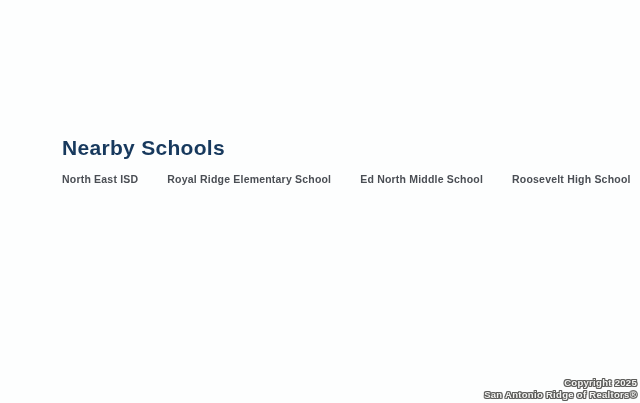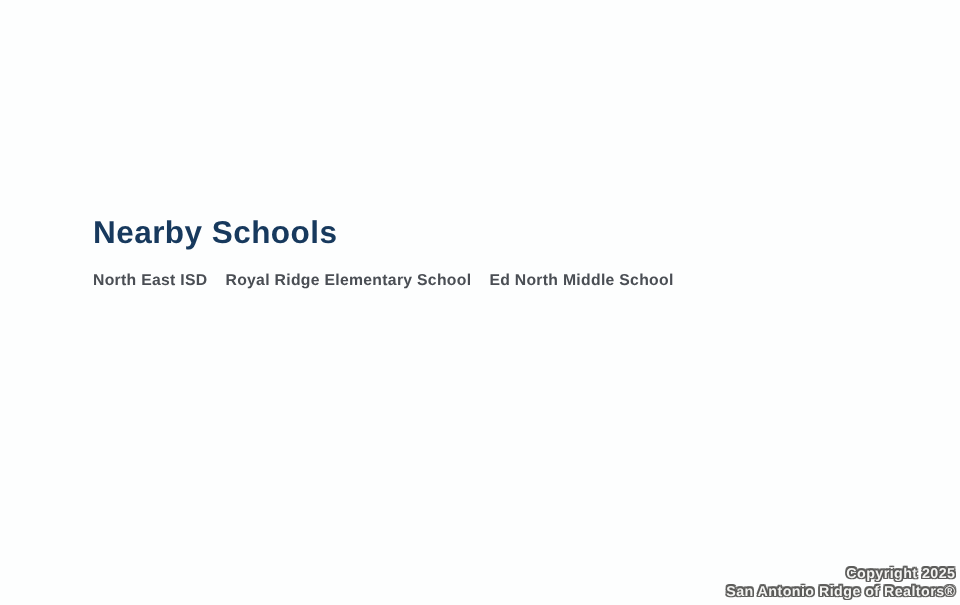--- a/index.html
+++ b/index.html
@@ -10,37 +10,37 @@
     width: 640px;
     height: 403px;
     position: relative;
     background: #fdfefe;
     font-family: "Liberation Sans", sans-serif;
     overflow: hidden;
   }
   .schools-section {
     position: absolute;
     left: 62px;
-    top: 144px;
+    top: 136px;
     right: 0;
   }
   .schools-title {
     margin: 0;
     font-size: 21px;
     font-weight: 700;
     letter-spacing: 0.3px;
     color: #17395d;
     line-height: 1.15;
   }
   .schools-row {
     margin-top: 13px;
     display: flex;
     flex-direction: row;
     align-items: baseline;
-    gap: 12px;
+    gap: 29px;
     white-space: nowrap;
   }
   .school-label {
     font-size: 10.5px;
     font-weight: 700;
     letter-spacing: 0.2px;
     color: #4a4e54;
   }
   .watermark {
     position: absolute;
@@ -69,19 +69,20 @@
 </style>
 </head>
 <body>
 
 <div class="schools-section">
   <h2 class="schools-title">Nearby Schools</h2>
   <div class="schools-row">
     <span class="school-label">North East ISD</span>
     <span class="school-label">Royal Ridge Elementary School</span>
     <span class="school-label">Ed North Middle School</span>
+    <span class="school-label">Roosevelt High School</span>
   </div>
 </div>
 
 <div class="watermark">
   <div>Copyright 2025</div>
   <div>San Antonio Ridge of Realtors®</div>
 </div>
 
 </body></html>

